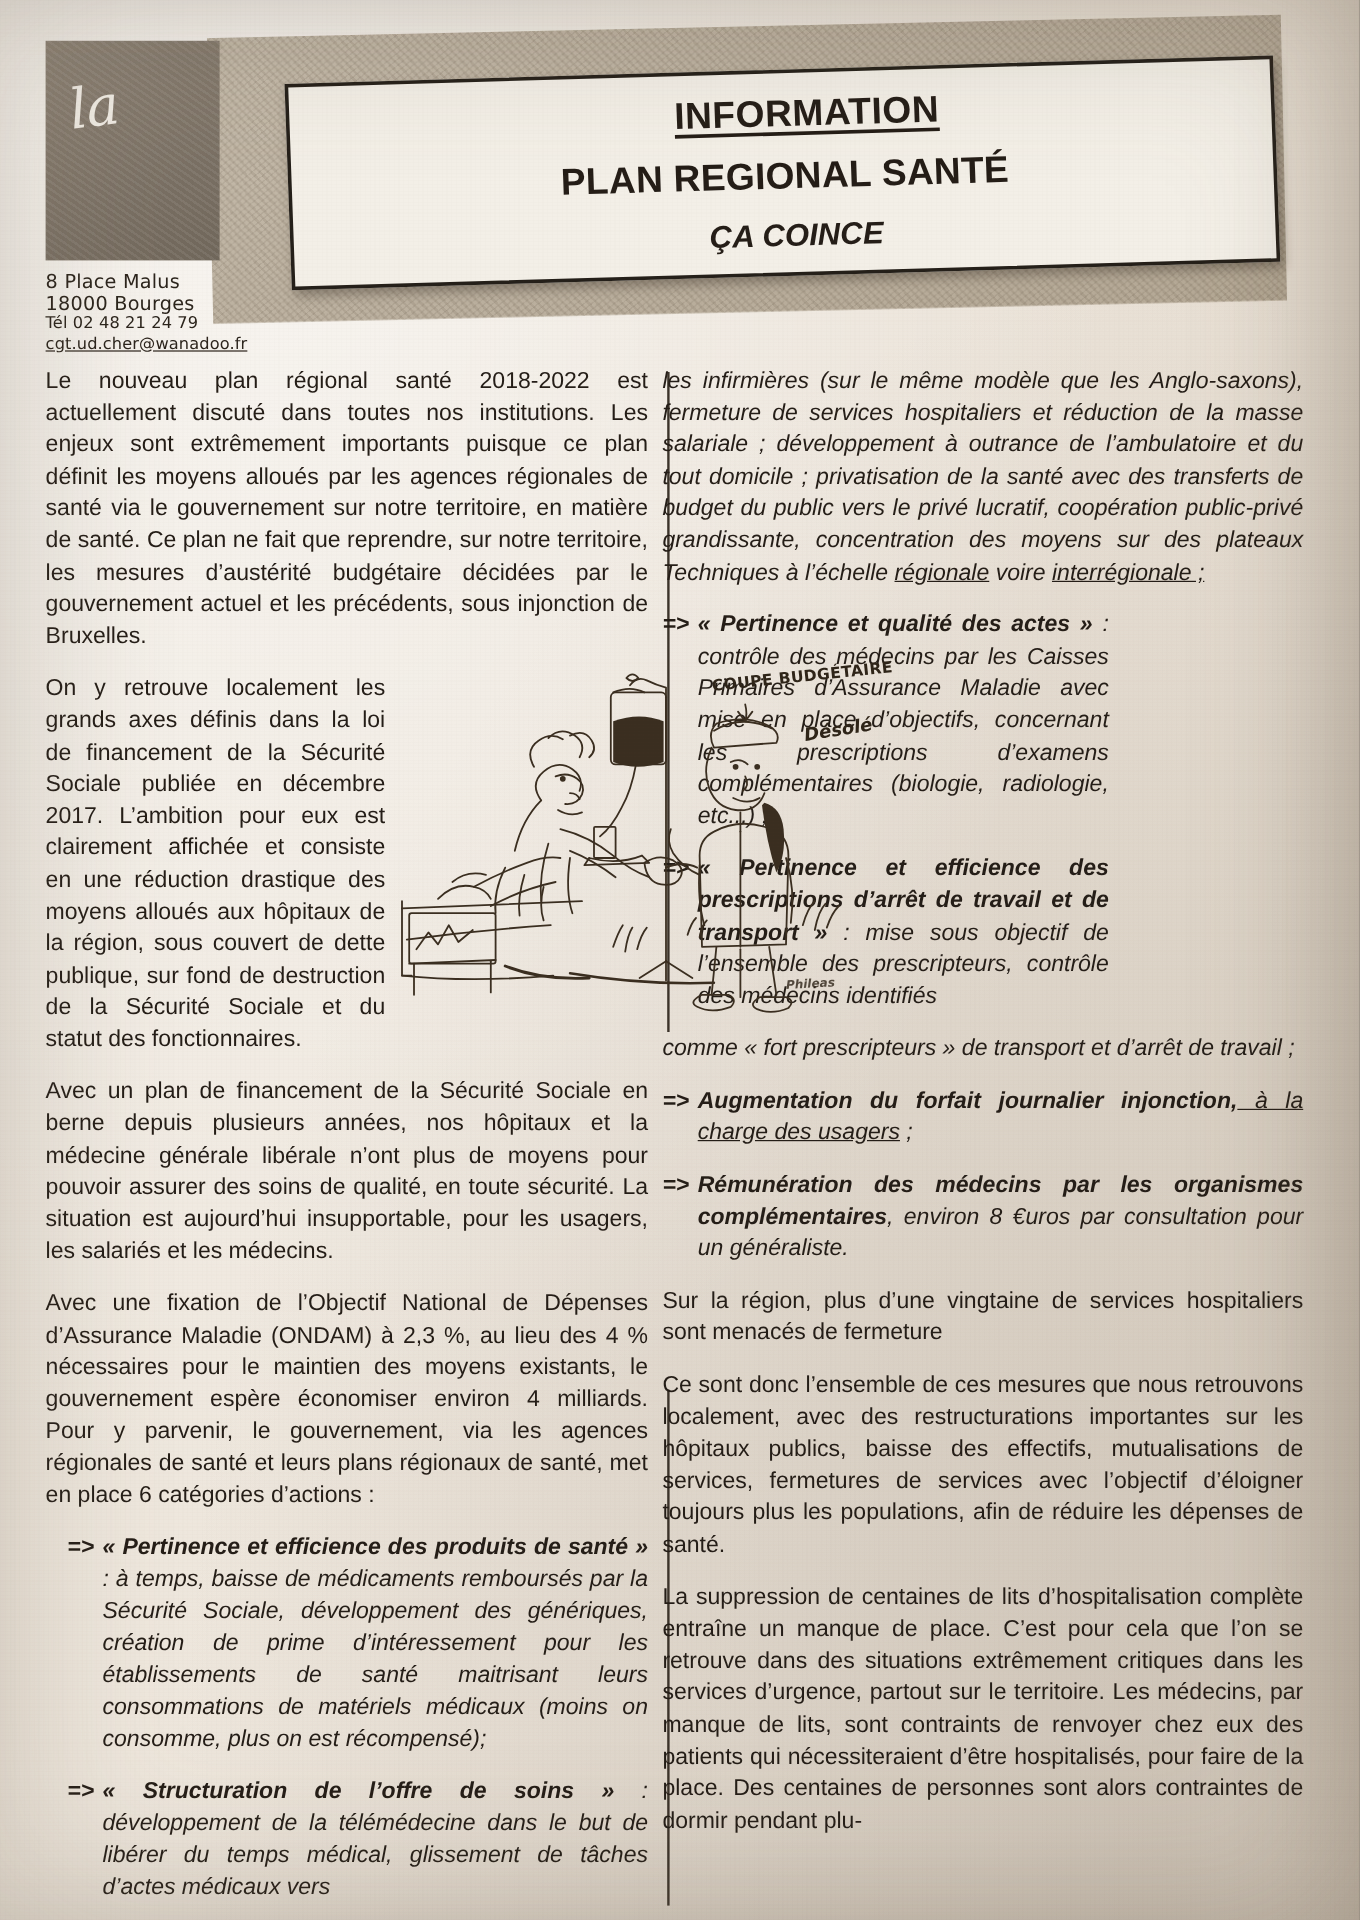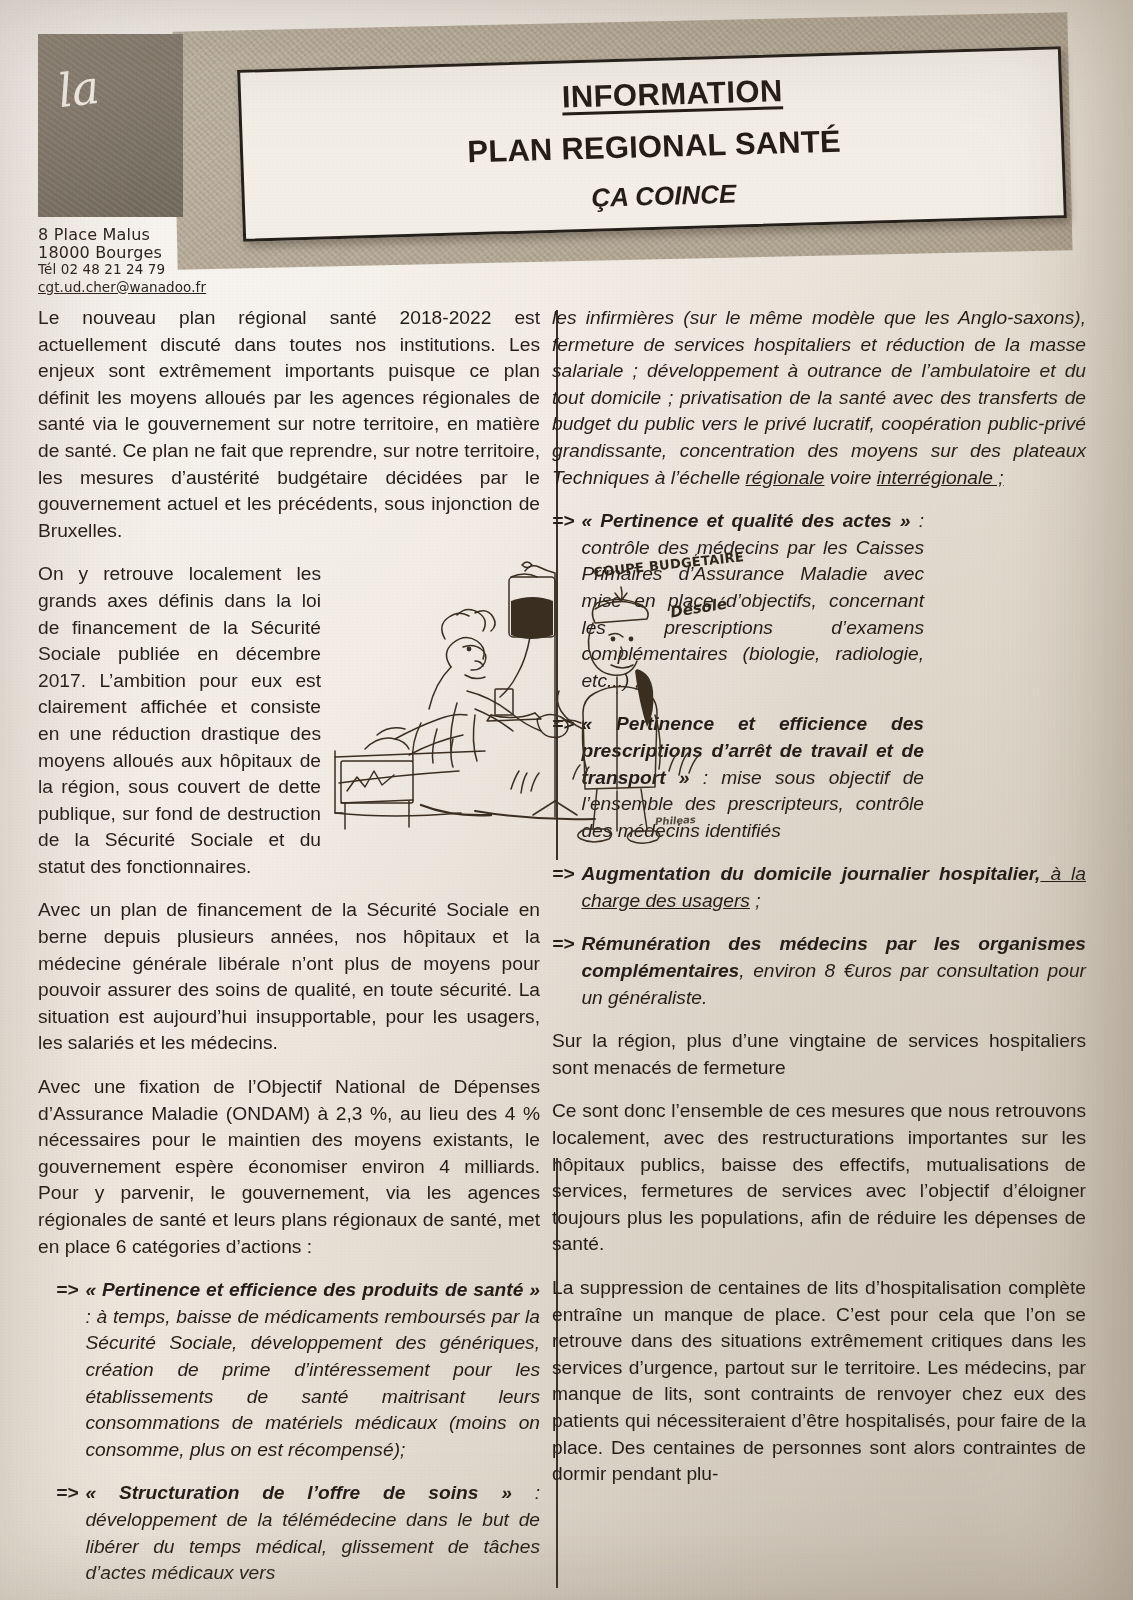--- a/index.html
+++ b/index.html
@@ -290,24 +290,25 @@
       <div class="bullet narrow-right">
         <span class="arrow">=&gt;</span>
         <span class="btext"><span class="bi">« Pertinence et qualité des actes »</span><span class="it"> : contrôle des médecins par les Caisses Primaires d’Assurance Maladie avec mise en place d’objectifs, concernant les prescriptions d’examens complémentaires (biologie, radiologie, etc...) ;</span></span>
       </div>
 
       <div class="bullet narrow-right2">
         <span class="arrow">=&gt;</span>
         <span class="btext"><span class="bi">« Pertinence et efficience des prescriptions d’arrêt de travail et de transport »</span><span class="it"> : mise sous objectif de l’ensemble des prescripteurs, contrôle des médecins identifiés</span></span>
       </div>
 
+      <p class="para it">comme « fort prescripteurs » de transport et d’arrêt de travail ;</p>
 
       <div class="bullet">
         <span class="arrow">=&gt;</span>
-        <span class="btext"><span class="bi">Augmentation du domicile journalier hospitalier,</span><span class="it ul"> à la charge des usagers</span><span class="it"> ;</span></span>
+        <span class="btext"><span class="bi">Augmentation du forfait journalier injonction,</span><span class="it ul"> à la charge des usagers</span><span class="it"> ;</span></span>
       </div>
 
       <div class="bullet">
         <span class="arrow">=&gt;</span>
         <span class="btext"><span class="bi">Rémunération des médecins par les organismes complémentaires</span><span class="it">, environ 8 €uros par consultation pour un généraliste.</span></span>
       </div>
 
       <p class="para">Sur la région, plus d’une vingtaine de services hospitaliers sont menacés de fermeture</p>
 
       <p class="para">Ce sont donc l’ensemble de ces mesures que nous retrouvons localement, avec des restructurations importantes sur les hôpitaux publics, baisse des effectifs, mutualisations de services, fermetures de services avec l’objectif d’éloigner toujours plus les populations, afin de réduire les dépenses de santé.</p>

